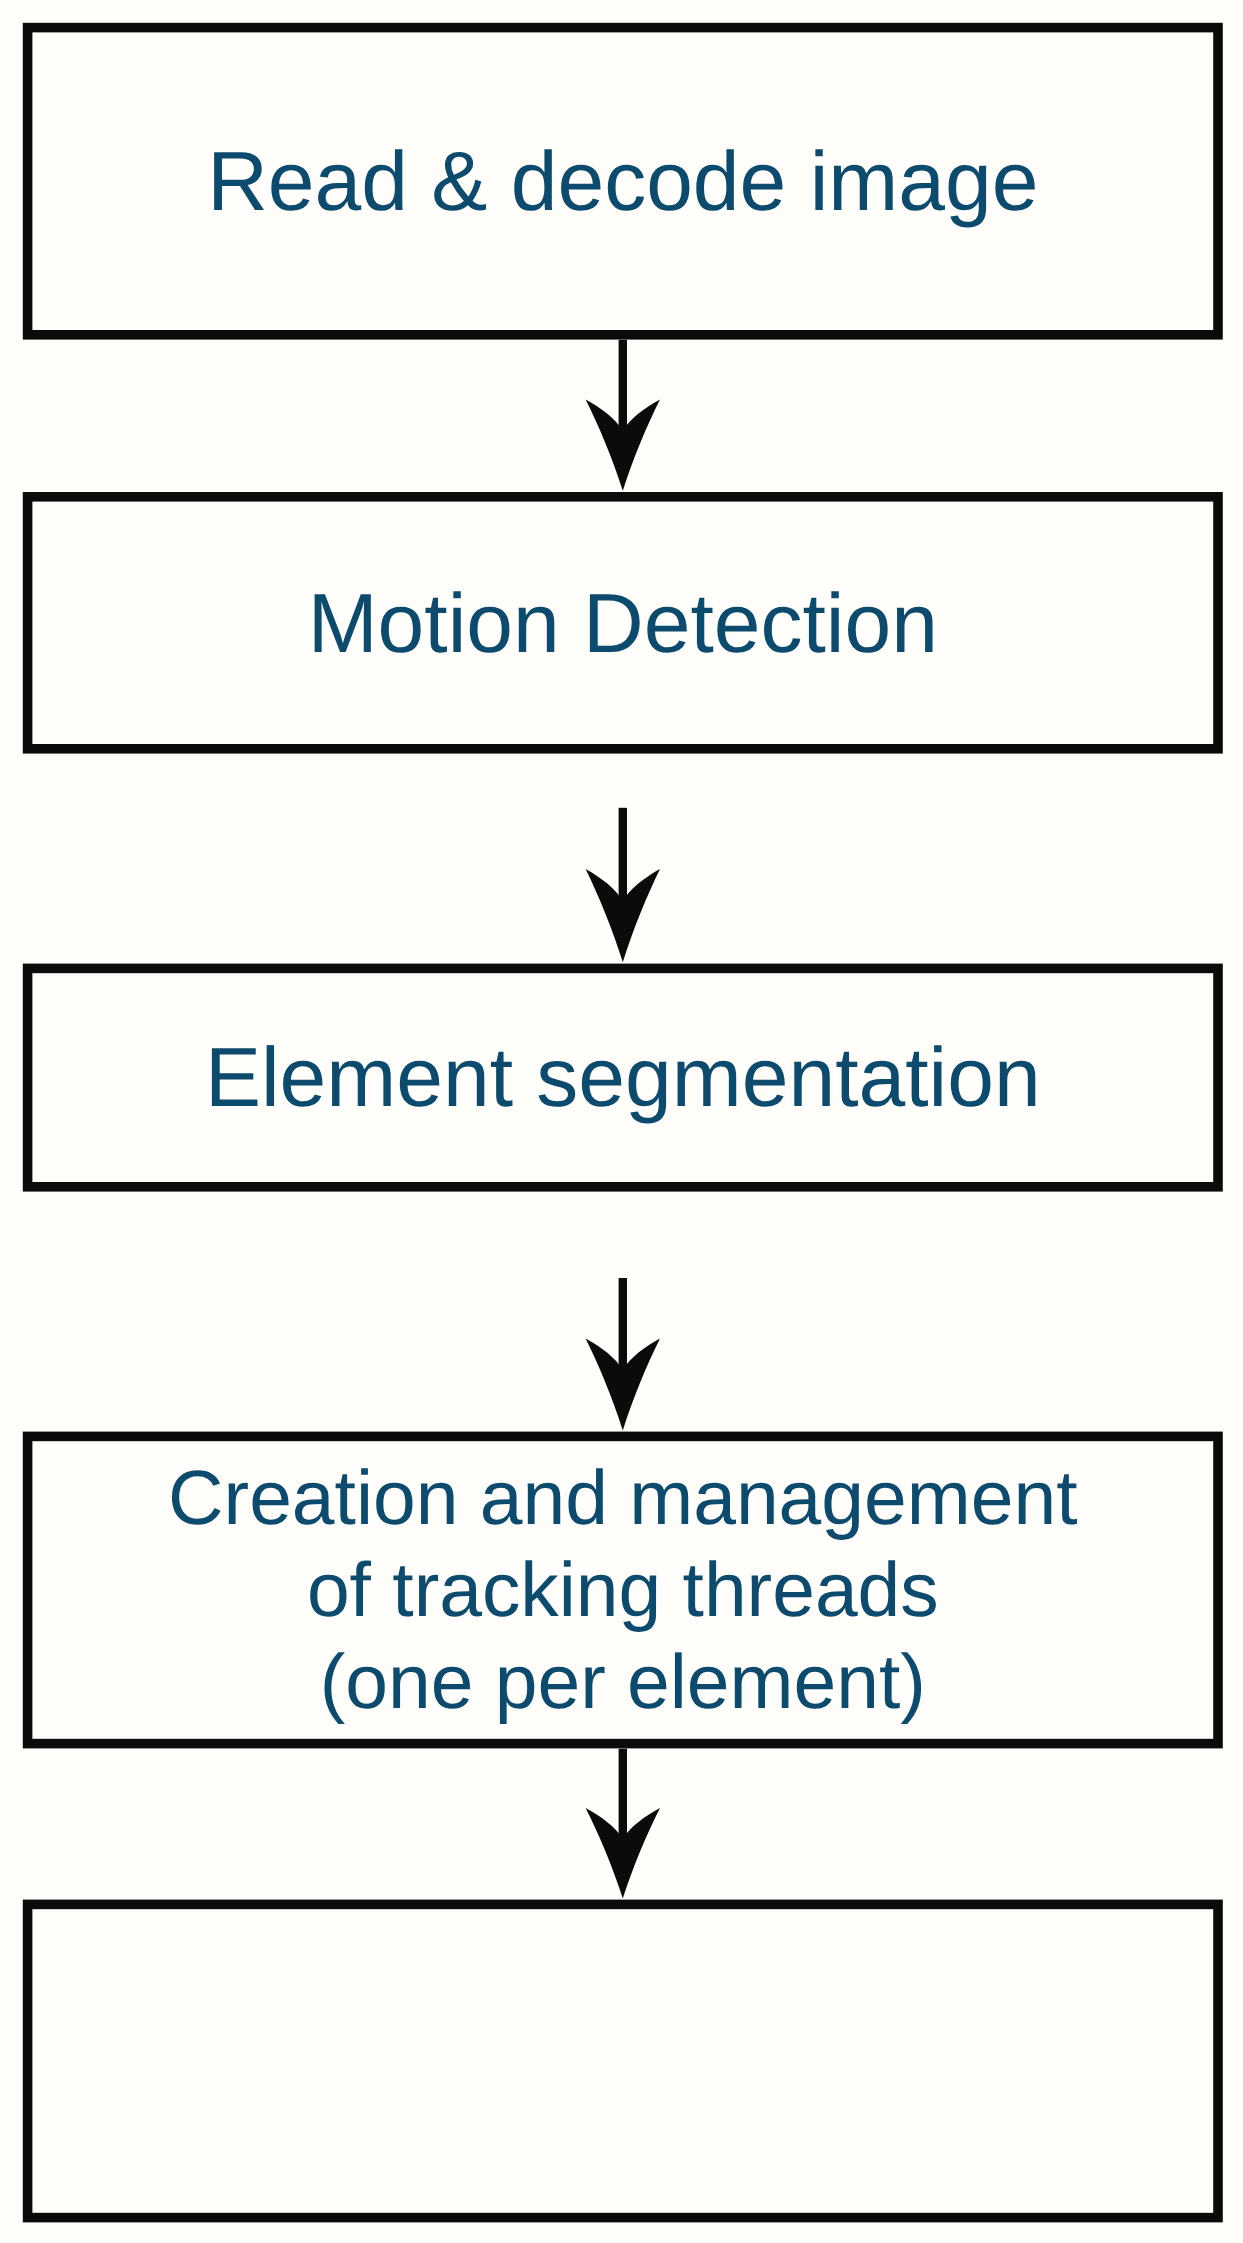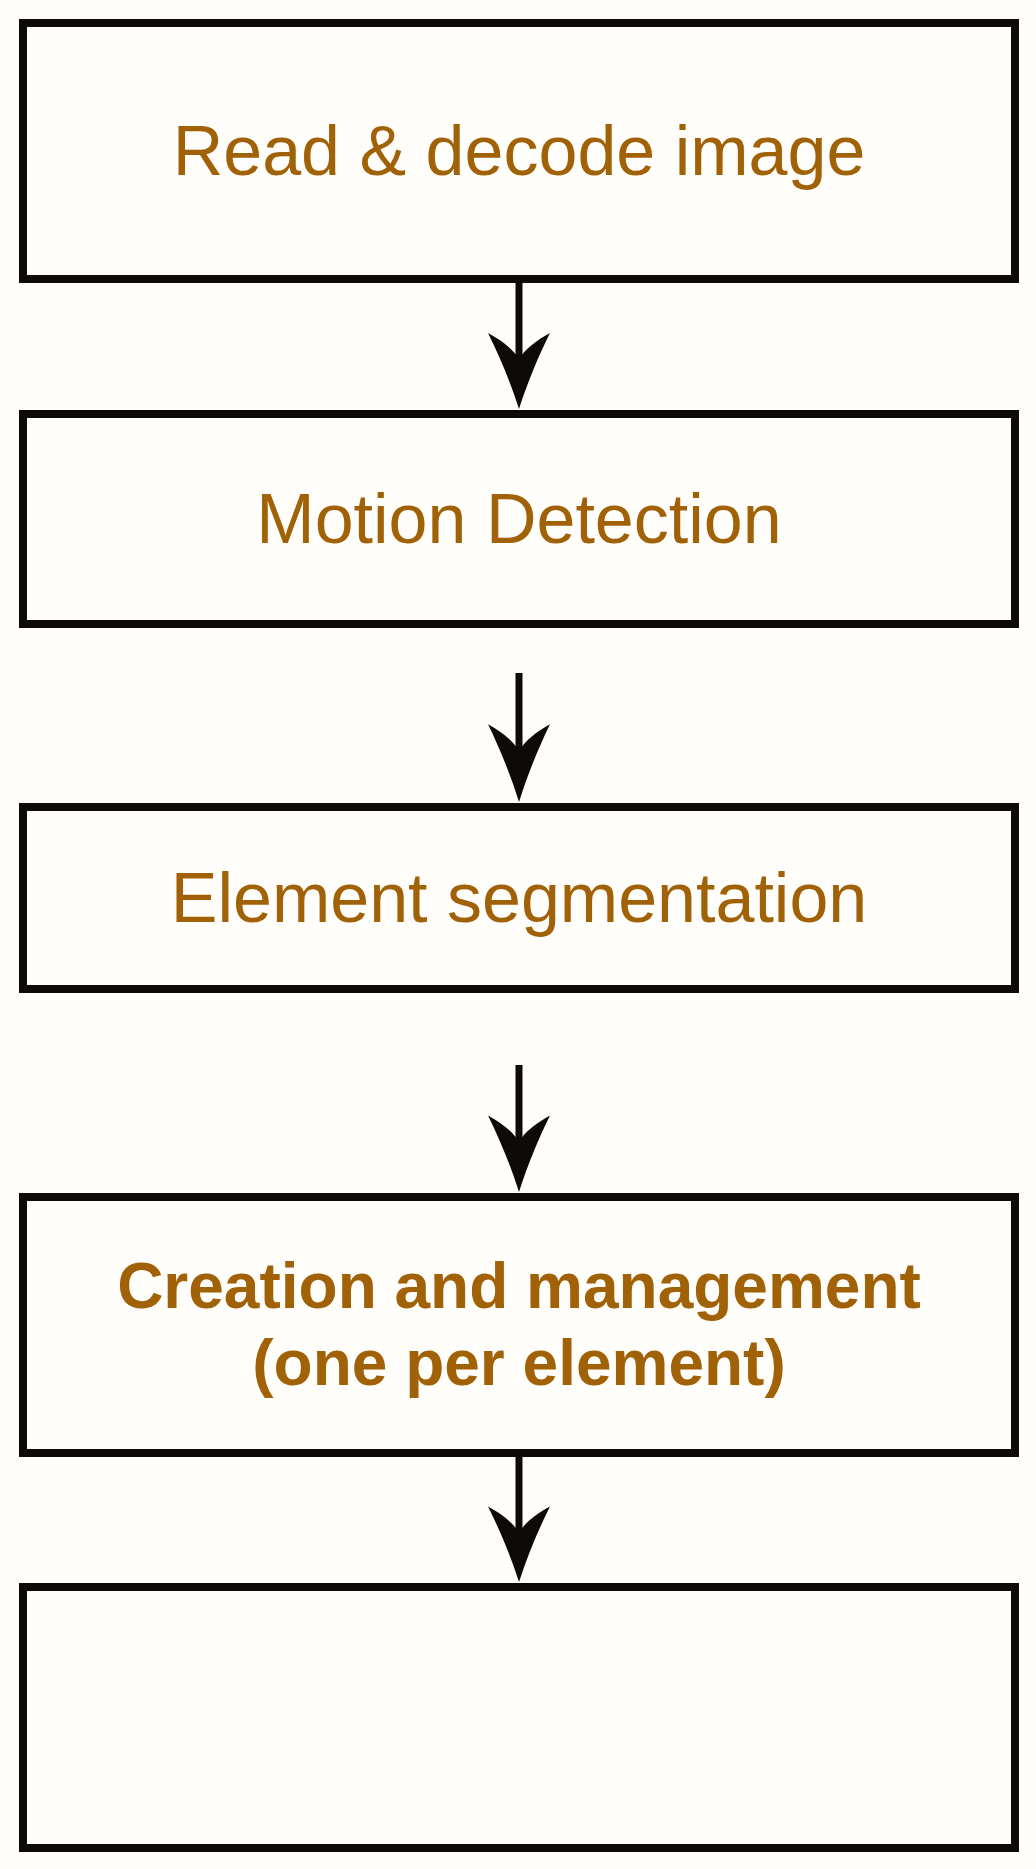--- a/index.html
+++ b/index.html
@@ -23,29 +23,29 @@
     left: 19px;
     width: 1000px;
     box-sizing: border-box;
     border: 8px solid #0d0b0a;
     background: #fffefa;
     display: flex;
     flex-direction: column;
     align-items: center;
     justify-content: center;
     text-align: center;
-    color: #a16207;
+    color: #0c4a6e;
     line-height: 1.2;
   }
   .node .line {
     display: block;
     white-space: nowrap;
   }
   .node.regular { font-size: 70px; font-weight: 400; }
-  .node.bold    { font-size: 64px; font-weight: 700; }
+  .node.bold    { font-size: 64px; font-weight: 400; }
   .arrow {
     position: absolute;
     left: 487px;
     width: 64px;
     display: block;
   }
   .arrow .stroke { fill: #0d0b0a; }
 </style>
 </head>
 <body>
@@ -74,20 +74,21 @@
     <span class="line">Element segmentation</span>
   </div>
 
   <svg class="arrow" style="top:1065px; height:128px;" viewBox="0 0 64 127" preserveAspectRatio="none">
     <rect class="stroke" x="28.5" y="0" width="7" height="80"></rect>
     <path class="stroke" d="M1,50 C14,57 26,66 32,76 C38,66 50,57 63,50 C52,72 41,98 32,126 C23,98 12,72 1,50 Z"></path>
   </svg>
 
   <div class="node bold" style="top:1193px; height:264px;">
     <span class="line">Creation and management</span>
+    <span class="line">of tracking threads</span>
     <span class="line">(one per element)</span>
   </div>
 
   <svg class="arrow" style="top:1457px; height:126px;" viewBox="0 0 64 127" preserveAspectRatio="none">
     <rect class="stroke" x="28.5" y="0" width="7" height="80"></rect>
     <path class="stroke" d="M1,50 C14,57 26,66 32,76 C38,66 50,57 63,50 C52,72 41,98 32,126 C23,98 12,72 1,50 Z"></path>
   </svg>
 
   <div class="node regular" style="top:1583px; height:269px;">
   </div>

